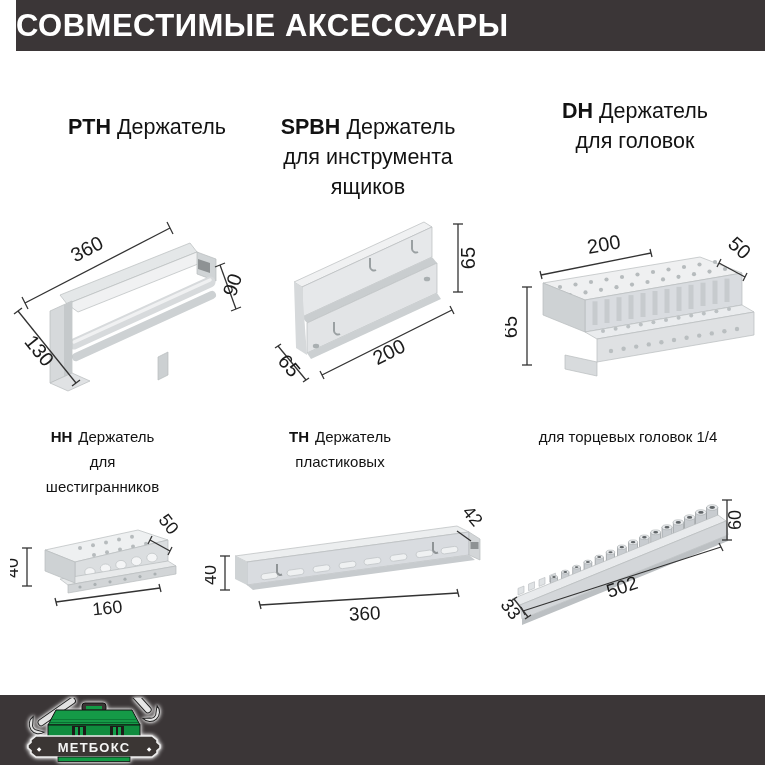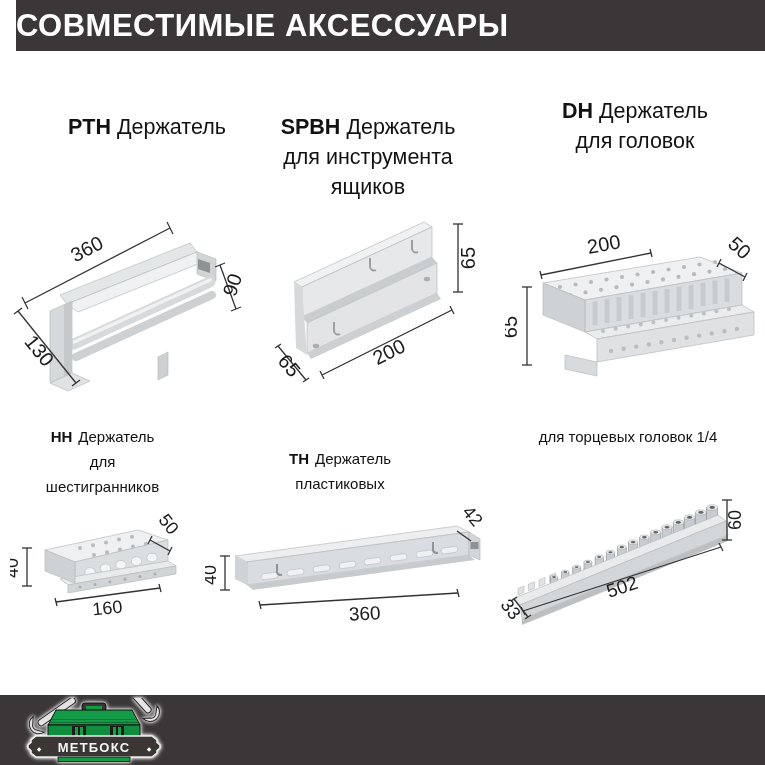--- a/index.html
+++ b/index.html
@@ -41,21 +41,21 @@
   <div class="ptitle row1" style="left:512px;top:96px;width:246px;">
     <div class="tline"><span class="code">DH</span><span>Держатель</span></div>
     <div class="tline">для головок</div>
   </div>
 
   <div class="ptitle row2" style="left:10px;top:424px;width:185px;">
     <div class="tline"><span class="code">HH</span><span>Держатель</span></div>
     <div class="tline">для</div>
     <div class="tline">шестигранников</div>
   </div>
-  <div class="ptitle row2" style="left:240px;top:424px;width:200px;margin-top:22px;">
+  <div class="ptitle row2" style="left:240px;top:424px;width:200px;">
     <div class="tline"><span class="code">TH</span><span>Держатель</span></div>
     <div class="tline">пластиковых</div>
   </div>
   <div class="ptitle row2" style="left:495px;top:424px;width:266px;">
     <div class="tline">для торцевых головок 1/4</div>
   </div>
 
   <svg class="cellsvg" style="left:10px;top:205px;" width="240" height="190" viewBox="0 0 240 190">
     <g>
       <polygon class="metal" points="50,90 180,38 187,47 57,99" fill="#e4e7e8"></polygon>

